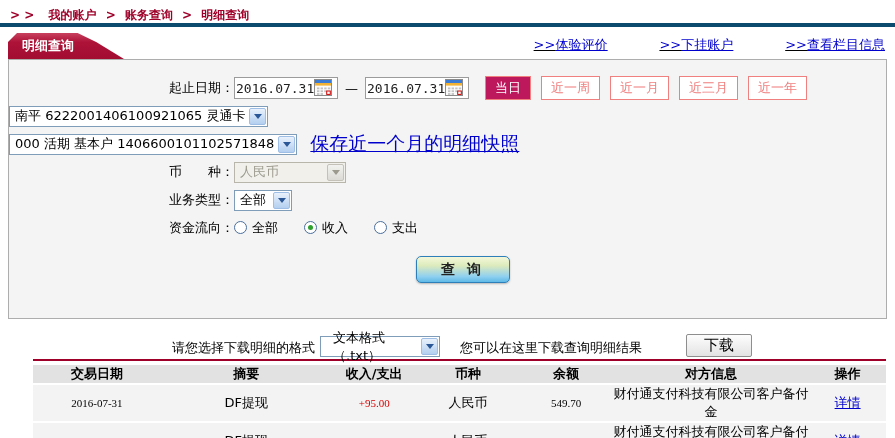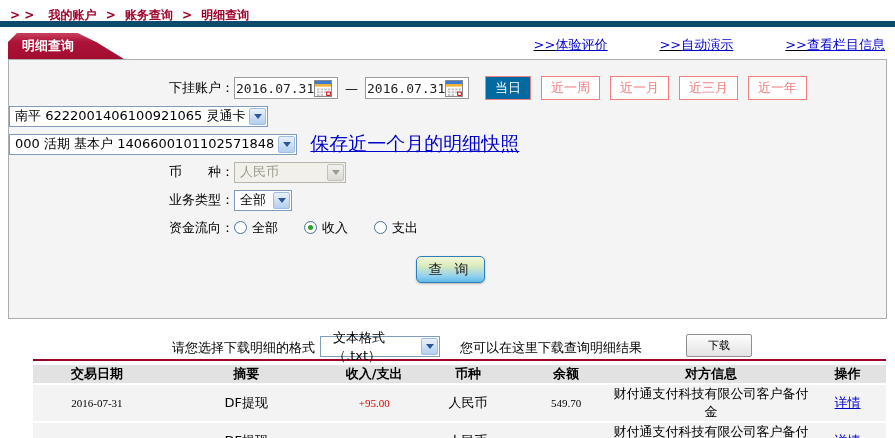--- a/index.html
+++ b/index.html
@@ -1,50 +1,50 @@
 <!DOCTYPE html>
 <html><head>
 <meta charset="utf-8">
 <style>
   * { margin:0; padding:0; box-sizing:border-box; }
   html,body { width:895px; height:438px; overflow:hidden; background:#fff;
     font-family:"DejaVu Sans","Liberation Sans",sans-serif; font-size:12px; color:#000; }
 
   
   .breadcrumb { height:27px; padding:7px 0 0 10px; color:#9E0029; font-weight:bold;
-    border-bottom:6px solid #0c4a6e; }
+    border-bottom:4px solid #0c4a6e; }
   .breadcrumb a { color:#9E0029; text-decoration:none; cursor:pointer; }
   .breadcrumb .sep { margin:0 5px; }
 
   
   .tabbar { position:relative; height:32px; padding:6px 8px 0 8px; }
   .tab { width:116px; height:26px; color:#fff; font-weight:bold; font-size:13px;
     line-height:26px; padding-left:14px; cursor:pointer;
     background:linear-gradient(180deg,#C8415E 0%,#AE1238 35%,#A20D30 100%);
     clip-path:polygon(0 100%, 0 9px, 9px 0, 60% 0, 76% 35%, 100% 100%); }
   .hlinks { position:absolute; top:9px; right:10px; display:flex; gap:52px;text-decoration:underline; }
   .hlinks a { color:#0000CC; cursor:pointer; text-decoration:none; font-size:13px; }
   .hlinks a .lbl { text-decoration:underline; }
 
   
   .panel { margin:0 8px; height:260px; background:#F4F4F4; border:1px solid #ADADAD;
     padding-top:16px; }
   .frow { display:flex; align-items:center; height:24px; margin-bottom:4px; font-size:13px; }
   .flabel { width:225px; text-align:right; flex:none; }
 
-  .datebox { display:inline-flex; align-items:center; width:104px; height:22px;
+  .datebox { display:inline-flex; width:104px; height:22px;
     border:1px solid #9B9B9B; background:#fff; padding:1px; }
   .dateinput { width:78px; height:18px; border:none; outline:none; text-align:center;
     font-size:13px; font-family:"DejaVu Sans Mono","Liberation Mono",monospace; color:#222; }
   .cal { width:18px; height:17px; cursor:pointer; flex:none; }
   .dash { margin:0 7px; }
 
   .qbtn { display:inline-block; height:24px; line-height:22px; padding:0 9px; margin-left:10px;
     border:1px solid #F08080; color:#F08080; background:#fff; font-size:13px; cursor:pointer; }
-  .qbtn.active { background:#0369a1; color:#fff; margin-left:16px; }
+  .qbtn.active { background:#be185d; color:#fff; margin-left:16px; }
 
   .sel { display:inline-flex; align-items:center; height:21px; border:1px solid #7F9DB9;
     background:#fff; position:relative; padding:0 22px 0 5px; font-size:13px; cursor:pointer; }
   .arrowbox { position:absolute; right:1px; top:1px; bottom:1px; width:17px; border-radius:2px;
     background:linear-gradient(180deg,#E9F1FC 0%,#CPDDF2 50%,#B3CFEF 100%);
     background:linear-gradient(180deg,#E9F1FC 0%,#B3CFEF 100%);
     border:1px solid #9EBEE6; display:flex; align-items:center; justify-content:center; }
   .chev { width:0; height:0; border-left:4px solid transparent; border-right:4px solid transparent;
     border-top:5px solid #2B5797; }
   .sel.disabled { border-color:#B8B5AA; background:#F1F0EB; color:#9C9A8E; cursor:default; }
@@ -53,32 +53,32 @@
 
   .snap { margin-left:13px; color:#0000CC; text-decoration:underline; cursor:pointer; font-size:19px; }
 
   .radio { display:inline-block; width:13px; height:13px; border-radius:50%;
     border:1px solid #4A6E9C; background:#fff; margin-right:5px; position:relative;
     vertical-align:-2px; cursor:pointer; }
   .radio.sel-on::after { content:""; position:absolute; left:3px; top:3px; width:5px; height:5px;
     border-radius:50%; background:#2DA12D; }
   .ropt { margin-right:26px; cursor:pointer; }
 
-  .qbtn-query { display:block; margin:16px 0 0 407px; width:69px; height:27px;
-    border:1px solid #2C7FB8; border-radius:5px; font-size:14px; font-weight:normal; color:#222;
+  .qbtn-query { display:block; margin:16px 0 0 407px; width:94px; height:27px;
+    border:1px solid #2C7FB8; border-radius:5px; font-size:14px; font-weight:bold; color:#222;
     background:linear-gradient(180deg,#F4F8D9 0%,#DCEABC 35%,#8FD0F0 78%,#5FB9E6 100%);
     cursor:pointer; letter-spacing:4px; box-shadow:0 1px 2px rgba(0,0,0,.25); }
 
   
   .dlrow { height:38px; display:flex; align-items:flex-end; padding-left:172px; font-size:13px;
     background:#fff; }
   .dl-sel { margin-left:5px; width:120px;padding-left:12px; }
   .dl-hint { margin-left:20px; }
   .dl-btn { margin-left:44px; width:66px; height:23px; border:1px solid #8E8E8E; border-radius:2px;
-    background:linear-gradient(180deg,#FDFDFD,#E3E3E3); font-size:11px; cursor:pointer; }
+    background:linear-gradient(180deg,#FDFDFD,#E3E3E3); font-size:15px; cursor:pointer; }
 
   
   .tablewrap { margin:2px 9px 0 33px; border-top:2px solid #9E0029; padding-top:2px; }
   table { width:100%; border-collapse:separate; border-spacing:0 2px; table-layout:fixed; }
   th { background:#E2E2E2; font-weight:bold; height:18px; font-size:13px; }
   td { background:#F3F3F3; height:19px; text-align:center; font-size:13px; }
   td.mono, th.mono { font-family:Liberation Serif, serif; font-size:11px; }
   .amt { color:#D60000; }
   .detail { color:#0000CC; text-decoration:underline; cursor:pointer; }
 </style>
@@ -92,29 +92,29 @@
   <span class="sep">&gt;</span>
   <a>账务查询</a>
   <span class="sep">&gt;</span>
   <a>明细查询</a>
 </div>
 
 <div class="tabbar">
   <div class="tab">明细查询</div>
   <div class="hlinks">
     <a><span>&gt;&gt;</span><span class="lbl">体验评价</span></a>
-    <a><span>&gt;&gt;</span><span class="lbl">自动演示</span></a>
+    <a><span>&gt;&gt;</span><span class="lbl">下挂账户</span></a>
     <a><span>&gt;&gt;</span><span class="lbl">查看栏目信息</span></a>
   </div>
 </div>
 
 <div class="panel">
 
   <div class="frow">
-    <span class="flabel">下挂账户：</span>
+    <span class="flabel">起止日期：</span>
     <span class="datebox">
       <input class="dateinput" value="2016.07.31" style="">
       <svg class="cal" viewBox="0 0 18 17">
         <rect x="0.5" y="0.5" width="17" height="16" fill="#FBFBFB" stroke="#8A8A8A"></rect>
         <rect x="1" y="1" width="16" height="3" fill="#3A7BD5"></rect>
         <rect x="1" y="4" width="16" height="2.6" fill="#F2B233"></rect>
         <g fill="#C2C2C2">
           <rect x="3" y="8.5" width="2.4" height="1.8"></rect>
             <rect x="6.6" y="8.5" width="2.4" height="1.8"></rect>
             <rect x="10.2" y="8.5" width="2.4" height="1.8"></rect>

